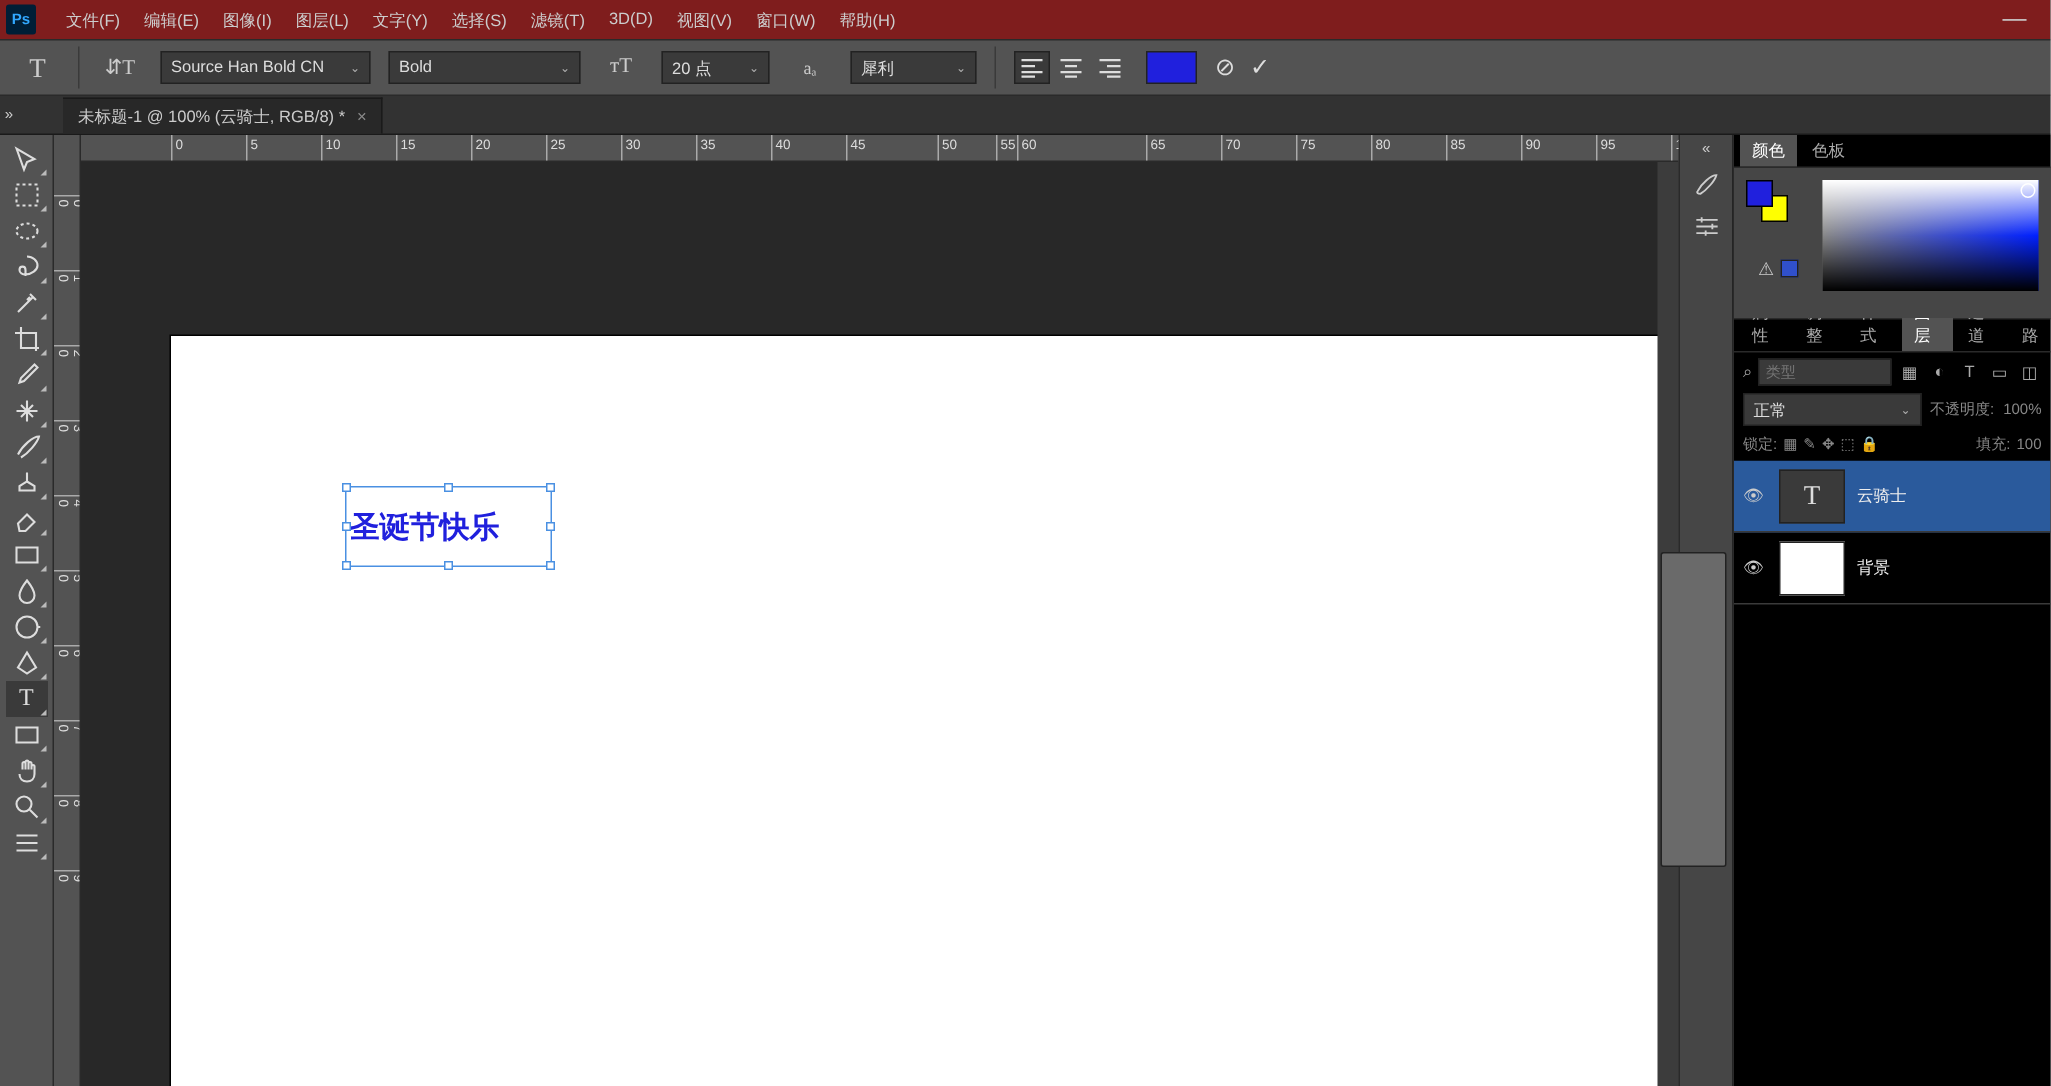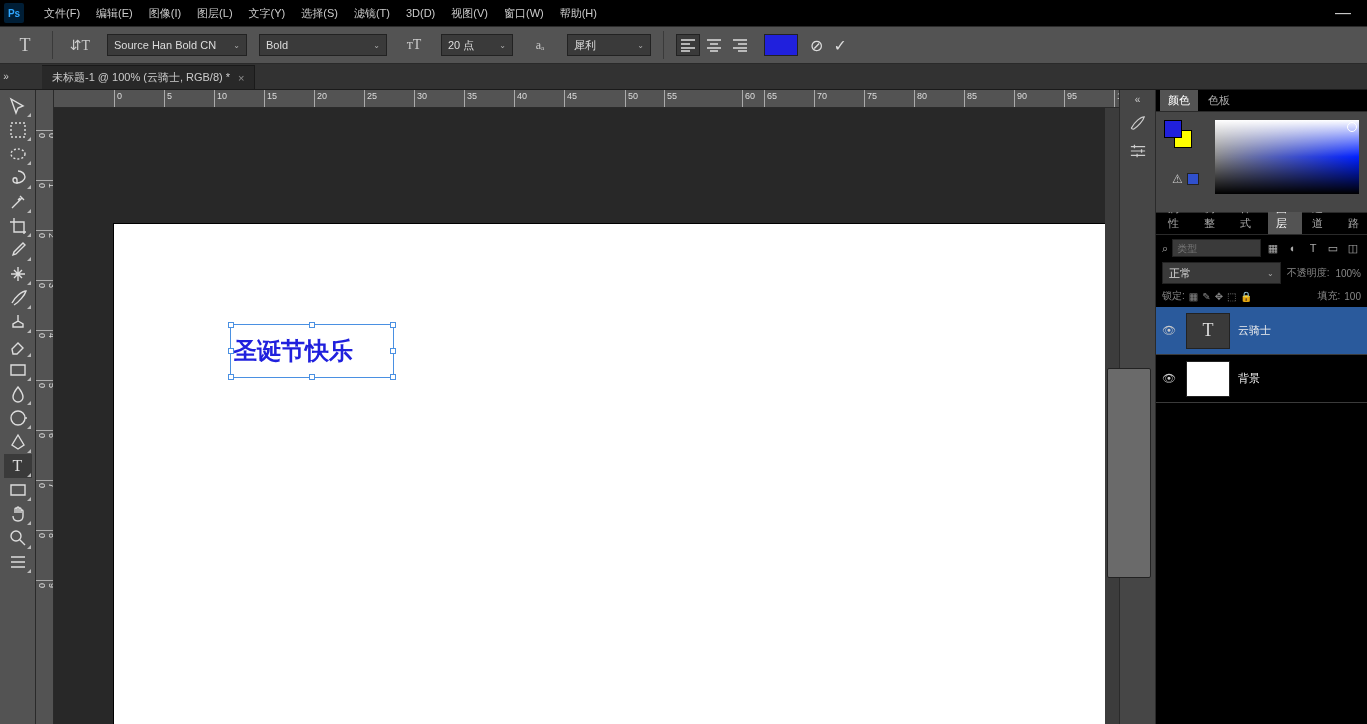--- a/index.html
+++ b/index.html
@@ -1,18 +1,18 @@
 <!DOCTYPE html>
 <html><head>
 <meta charset="utf-8">
 <style>
 *{margin:0;padding:0;box-sizing:border-box;font-family:"Microsoft YaHei",sans-serif;-webkit-user-select:none;user-select:none}
 body{width:1367px;height:724px;background:#323232;overflow:hidden;color:#ccc;font-size:11px}
 
-.menubar{height:26px;background:#000000;display:flex;align-items:center;padding-left:4px}
+.menubar{height:26px;background:#7f1d1d;display:flex;align-items:center;padding-left:4px}
 .ps-logo{width:20px;height:20px;background:#001e36;color:#31a8ff;display:flex;align-items:center;justify-content:center;font-weight:bold;font-size:10px;margin-right:12px;border-radius:2px}
 .menubar .item{padding:0 8px;height:26px;display:flex;align-items:center;cursor:pointer}
 .menubar .min{margin-left:auto;width:40px;text-align:center;font-size:16px}
 
 .optsbar{height:38px;background:#535353;border-top:1px solid #2a2a2a;border-bottom:1px solid #2a2a2a;display:flex;align-items:center;padding-left:10px;gap:12px}
 .tool-ico{width:30px;height:30px;display:flex;align-items:center;justify-content:center;font-size:18px;font-family:Georgia,serif}
 .sep{width:1px;height:28px;background:#3a3a3a}
 .dd{height:22px;background:#3a3a3a;border:1px solid #222;display:flex;align-items:center;padding:0 6px;color:#ddd;cursor:pointer;position:relative}
 .dd .arr{margin-left:auto;font-size:8px;opacity:.7}
 .color-sw{width:34px;height:22px;border:1px solid #222;cursor:pointer}
@@ -345,21 +345,21 @@
         </div>
         <div class="tick" style="left: 496px;">
           <span>45</span>
         </div>
         <div class="tick" style="left: 546px; margin-left: 11px;">
           <span>50</span>
         </div>
         <div class="tick" style="left: 596px;">
           <span>55</span>
         </div>
-        <div class="tick" style="left: 674px;">
+        <div class="tick" style="left: 610px;">
           <span>60</span>
         </div>
         <div class="tick" style="left: 696px;">
           <span>65</span>
         </div>
         <div class="tick" style="left: 746px;">
           <span>70</span>
         </div>
         <div class="tick" style="left: 796px;">
           <span>75</span>
@@ -375,21 +375,21 @@
         </div>
         <div class="tick" style="left: 996px;">
           <span>95</span>
         </div>
         <div class="tick" style="left: 1046px;">
           <span>100</span>
         </div>
       </div>
     <div class="canvas-holder">
       <div class="canvas" style="left:46px;top:116px;width:1000px;height:500px">
-        <div class="textbox" style="left:116px;top:100px;width:164px;height:54px;font-size:24px">
+        <div class="textbox" style="left:116px;top:100px;width:138px;height:54px;font-size:20px">
           <span>圣诞节快乐</span>
           <div class="handle" style="left:-3px;top:-3px"></div>
           <div class="handle" style="left:50%;margin-left:-3px;top:-3px"></div>
           <div class="handle" style="right:-3px;top:-3px"></div>
           <div class="handle" style="left:-3px;top:50%;margin-top:-3px"></div>
           <div class="handle" style="right:-3px;top:50%;margin-top:-3px"></div>
           <div class="handle" style="left:-3px;bottom:-3px"></div>
           <div class="handle" style="left:50%;margin-left:-3px;bottom:-3px"></div>
           <div class="handle" style="right:-3px;bottom:-3px"></div>
         </div>

